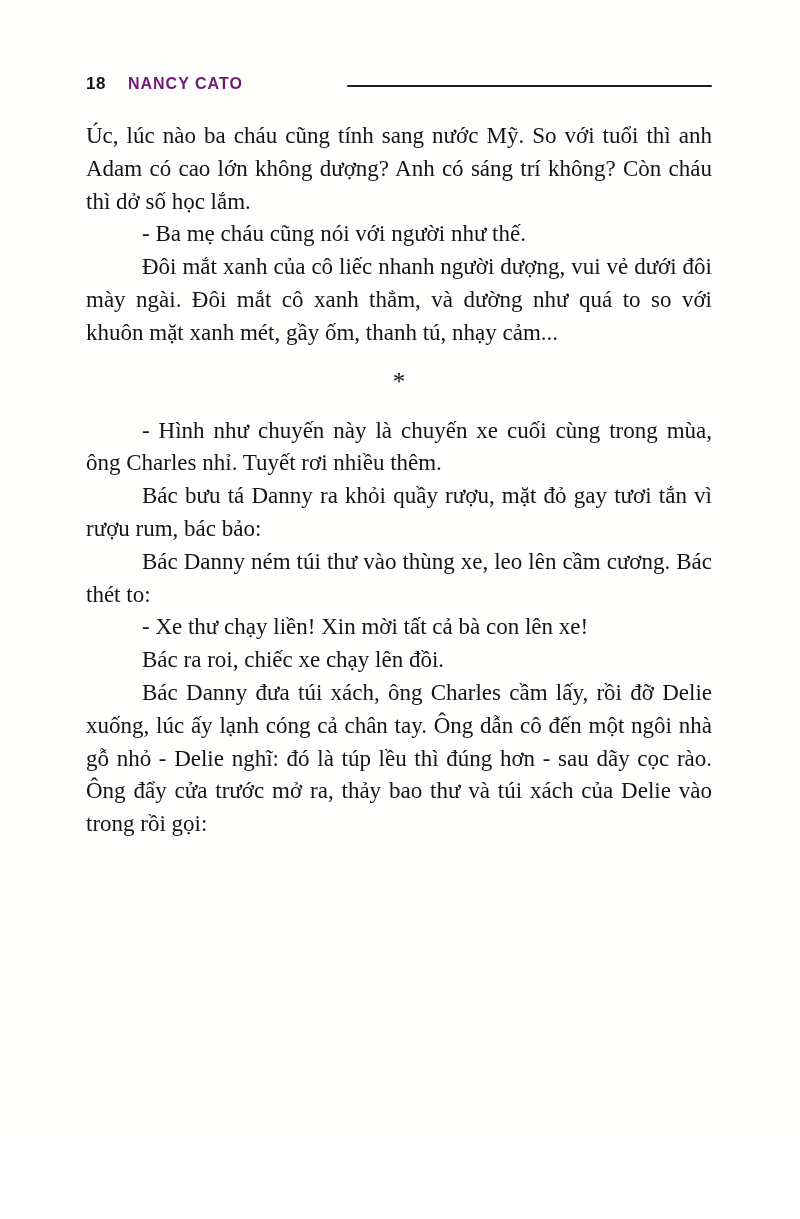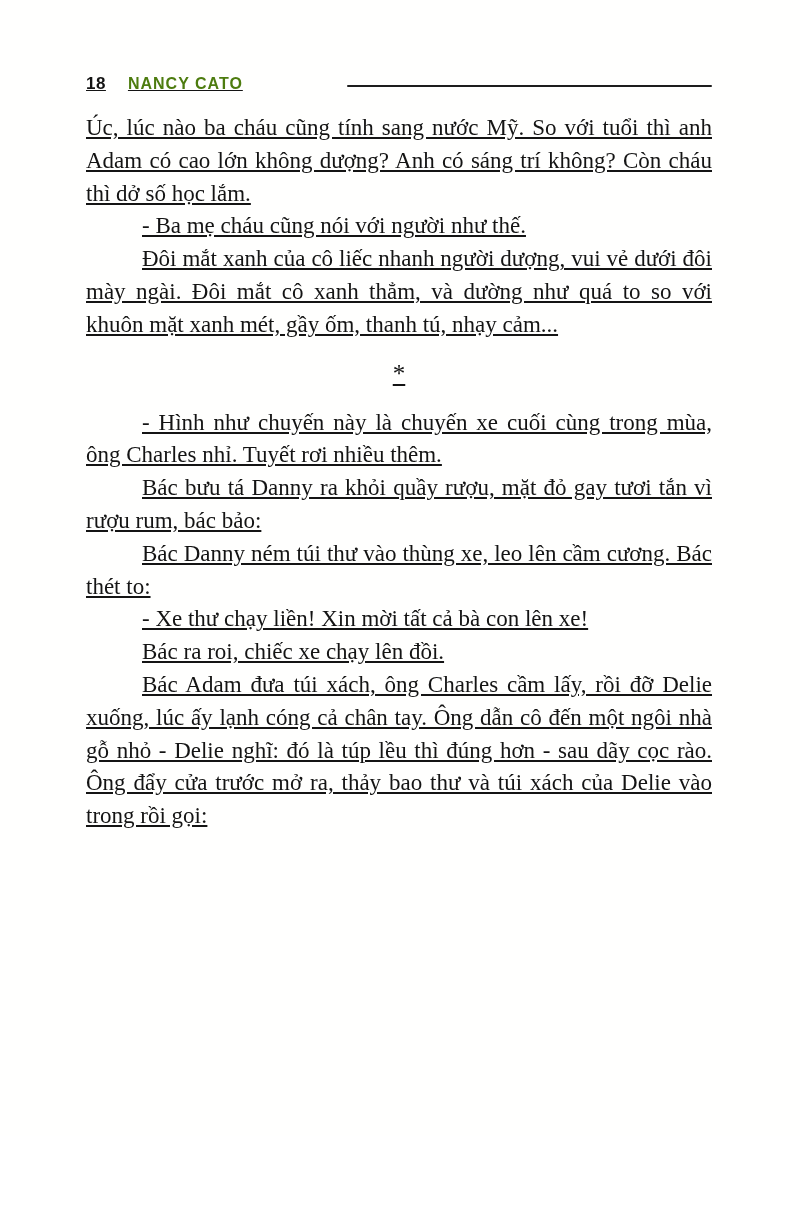--- a/index.html
+++ b/index.html
@@ -13,50 +13,49 @@
     overflow: hidden;
     font-family: "Liberation Serif", "DejaVu Serif", serif;
     color: #141414;
   }
   .page {
     box-sizing: border-box;
     width: 800px;
     height: 1136px;
     padding: 72px 88px 0 86px;
     background: #fffffe;
-    text-decoration: underline;
   }
   .page-header {
     display: flex;
     align-items: center;
     font-family: "Liberation Sans", "DejaVu Sans", sans-serif;
     height: 24px;
   }
   .page-number {
     font-weight: 700;
     font-size: 17px;
     letter-spacing: 0.5px;
   }
   .running-title {
     margin-left: 22px;
     font-size: 16px;
     letter-spacing: 1px;
     font-weight: 600;
-    color: #4d7c0f;
+    color: #701a75;
   }
   .header-rule {
     margin-left: auto;
     width: 365px;
     height: 2px;
     background: #1d1d1d;
     border-radius: 1px;
     margin-top: 4px;
   }
   .page-body {
-    margin-top: 16px;
+    margin-top: 24px;
     font-size: 23px;
     line-height: 32.8px;
     text-align: justify;
   }
   .page-body p {
     margin: 0;
     padding: 0;
     text-indent: 56px;
   }
   .page-body p.no-indent {
@@ -85,15 +84,15 @@
     <p>- Ba mẹ cháu cũng nói với người như thế.</p>
     <p>Đôi mắt xanh của cô liếc nhanh người dượng, vui vẻ dưới đôi mày ngài. Đôi mắt cô xanh thẳm, và dường như quá to so với khuôn mặt xanh mét, gầy ốm, thanh tú, nhạy cảm...</p>
 
     <div class="section-break">*</div>
 
     <p>- Hình như chuyến này là chuyến xe cuối cùng trong mùa, ông Charles nhỉ. Tuyết rơi nhiều thêm.</p>
     <p>Bác bưu tá Danny ra khỏi quầy rượu, mặt đỏ gay tươi tắn vì rượu rum, bác bảo:</p>
     <p>Bác Danny ném túi thư vào thùng xe, leo lên cầm cương. Bác thét to:</p>
     <p>- Xe thư chạy liền! Xin mời tất cả bà con lên xe!</p>
     <p>Bác ra roi, chiếc xe chạy lên đồi.</p>
-    <p>Bác Adam đưa túi xách, ông Charles cầm lấy, rồi đỡ Delie xuống, lúc ấy lạnh cóng cả chân tay. Ông dẫn cô đến một ngôi nhà gỗ nhỏ - Delie nghĩ: đó là túp lều thì đúng hơn - sau dãy cọc rào. Ông đẩy cửa trước mở ra, thảy bao thư và túi xách của Delie vào trong rồi gọi:</p>
+    <p>Bác Danny đưa túi xách, ông Charles cầm lấy, rồi đỡ Delie xuống, lúc ấy lạnh cóng cả chân tay. Ông dẫn cô đến một ngôi nhà gỗ nhỏ - Delie nghĩ: đó là túp lều thì đúng hơn - sau dãy cọc rào. Ông đẩy cửa trước mở ra, thảy bao thư và túi xách của Delie vào trong rồi gọi:</p>
   </main>
 </div>
 
 </body></html>

